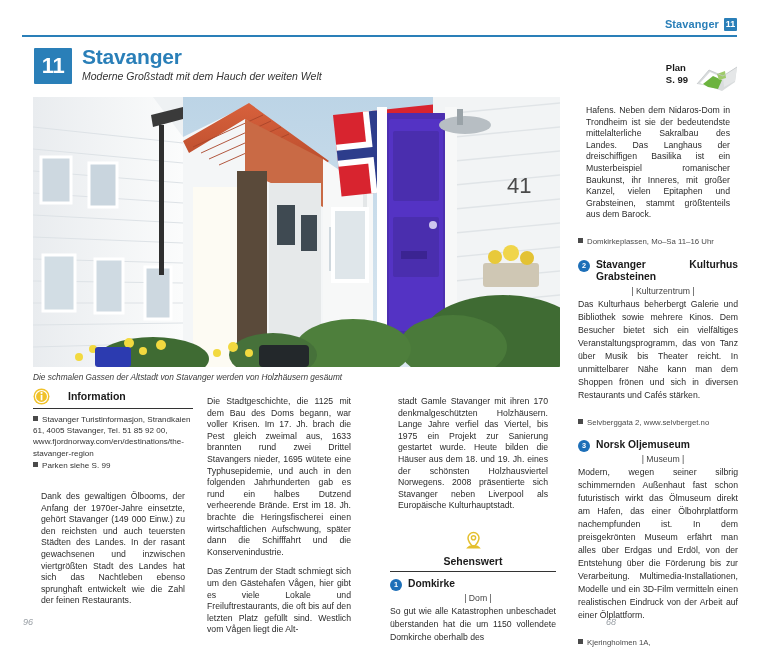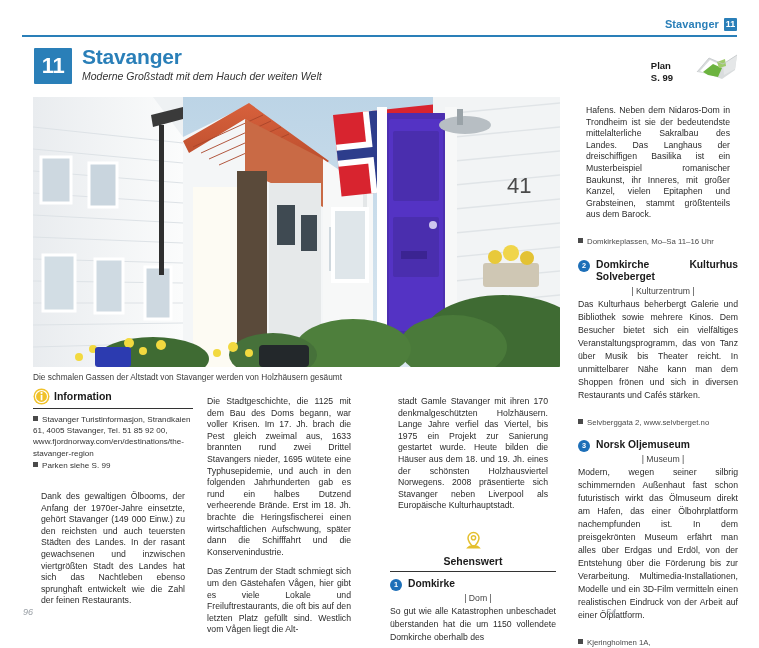--- a/index.html
+++ b/index.html
@@ -40,47 +40,47 @@
   }
   .title-main{position:absolute;left:48px;top:-2px;}
   .title-main h1{
     margin:0;font-size:21px;color:#2a7fb8;font-weight:bold;letter-spacing:-.2px;
     line-height:22px;
   }
   .title-sub{
     margin:2px 0 16px 0;font-size:10.5px;font-style:italic;color:#333;line-height:13px;
   }
   .plan-box{
-    position:absolute;right:-5px;top:2px;display:flex;align-items:flex-end;gap:22px;
+    position:absolute;right:-5px;top:14px;display:flex;align-items:flex-start;gap:7px;
   }
   .plan-label{font-size:9.5px;font-weight:bold;color:#1a1a1a;line-height:12px;text-align:left;}
   .map-icon{width:44px;height:34px;}
 
   
   .photo{
     position:absolute;left:33px;top:97px;width:527px;height:270px;
     overflow:hidden;background:#fef9c3;
   }
   .photo svg{display:block;}
   .caption{
     position:absolute;left:33px;top:372px;width:527px;
-    font-size:8.3px;color:#3a3a3a;line-height:11px;
+    font-size:8.3px;font-style:italic;color:#3a3a3a;line-height:11px;
   }
 
   
   .col{position:absolute;font-size:8.7px;line-height:11.6px;text-align:justify;color:#2b2b2b;}
   .col p{margin:8px;}
   .col1{left:33px;top:388px;width:160px;}
   .col2{left:199px;top:388px;width:160px;}
   .col3{left:390px;top:388px;width:166px;}
   .col4{left:578px;top:97px;width:160px;}
 
   
   .infobox{width:160px;}
-  .ib-head{display:flex;align-items:center;gap:4px;}
+  .ib-head{display:flex;align-items:center;gap:18px;}
   .ib-icon{width:17px;height:17px;flex:0 0 17px;}
   .ib-title{font-size:10.5px;font-weight:bold;color:#1a1a1a;}
   .ib-rule{height:1px;background:#333;margin:3px 0 5px 0;width:100%;}
   .ib-item{
     font-size:8.1px;line-height:11.2px;color:#333;text-align:left;margin-bottom:1px;
   }
   .sq{
     display:inline-block;width:5px;height:5px;background:#4a4a4a;margin-right:4px;
     vertical-align:1px;
   }
@@ -101,21 +101,21 @@
   .poi-name{font-size:10.3px;font-weight:bold;color:#1a1a1a;line-height:12.6px;}
   .poi-cat{
     font-size:8.7px;color:#444;text-align:center;line-height:12px;margin:0 0 1px 10px;
   }
   .poi-body{font-size:8.7px;line-height:13px;text-align:justify;}
   .poi-info{
     font-size:7.8px;line-height:10.6px;color:#4a4a4a;text-align:left;margin-top:16px;
   }
 
   
-  .folio{position:absolute;bottom:31px;font-size:9px;color:#9aa0a6;font-style:italic;}
+  .folio{position:absolute;bottom:21px;font-size:9px;color:#9aa0a6;font-style:italic;}
   .folio-l{left:23px;}
   .folio-r{right:23px;}
 </style>
 </head>
 <body>
 
 <div class="page">
 
   <div class="running-head">
     <span class="rh-text">Stavanger</span>
@@ -328,36 +328,36 @@
 
   <div class="col col4">
     <p>Hafens. Neben dem Nidaros-Dom in Trondheim ist sie der bedeutendste mittelalterliche Sakralbau des Landes. Das Langhaus der dreischiffigen Basilika ist ein Musterbeispiel romanischer Baukunst, ihr Inneres, mit großer Kanzel, vielen Epitaphen und Grabsteinen, stammt größtenteils aus dem Barock.</p>
     <div class="poi-info">
       <span class="sq"></span><span>Domkirkeplassen, Mo–Sa 11–16 Uhr</span>
     </div>
 
     <div class="spacer-10"></div>
     <div class="poi-head">
       <span class="poi-num">2</span>
-      <span class="poi-name">Domkirche Kulturhus Solveberget</span>
+      <span class="poi-name">Stavanger Kulturhus Grabsteinen</span>
     </div>
     <div class="poi-cat">| Kulturzentrum |</div>
     <div class="poi-body">Das Kulturhaus beherbergt Galerie und Bibliothek sowie mehrere Kinos. Dem Besucher bietet sich ein vielfältiges Veranstaltungsprogramm, das von Tanz über Musik bis Theater reicht. In unmittelbarer Nähe kann man dem Shoppen frönen und sich in diversen Restaurants und Cafés stärken.</div>
     <div class="poi-info">
       <span class="sq"></span><span>Selvberggata 2, www.selvberget.no</span>
     </div>
 
     <div class="spacer-10"></div>
     <div class="poi-head">
       <span class="poi-num">3</span>
       <span class="poi-name">Norsk Oljemuseum</span>
     </div>
     <div class="poi-cat">| Museum |</div>
     <div class="poi-body">Modern, wegen seiner silbrig schimmernden Außenhaut fast schon futuristisch wirkt das Ölmuseum direkt am Hafen, das einer Ölbohrplattform nachempfunden ist. In dem preisgekrönten Museum erfährt man alles über Erdgas und Erdöl, von der Entstehung über die Förderung bis zur Verarbeitung. Multimedia-Installationen, Modelle und ein 3D-Film vermitteln einen realistischen Eindruck von der Arbeit auf einer Ölplattform.</div>
     <div class="poi-info">
       <span class="sq"></span><span>Kjeringholmen 1A, www.norskolje.museum.no, Juni–Aug. tgl. 10–19, sonst Mo–Sa 10–16, So bis 18 Uhr, 180 NOK, Kinder 60 NOK</span>
     </div>
   </div>
 
   <div class="folio folio-l">96</div>
-  <div class="folio folio-r">54</div>
+  <div class="folio folio-r">68</div>
 
 </div>
 
 </body></html>

